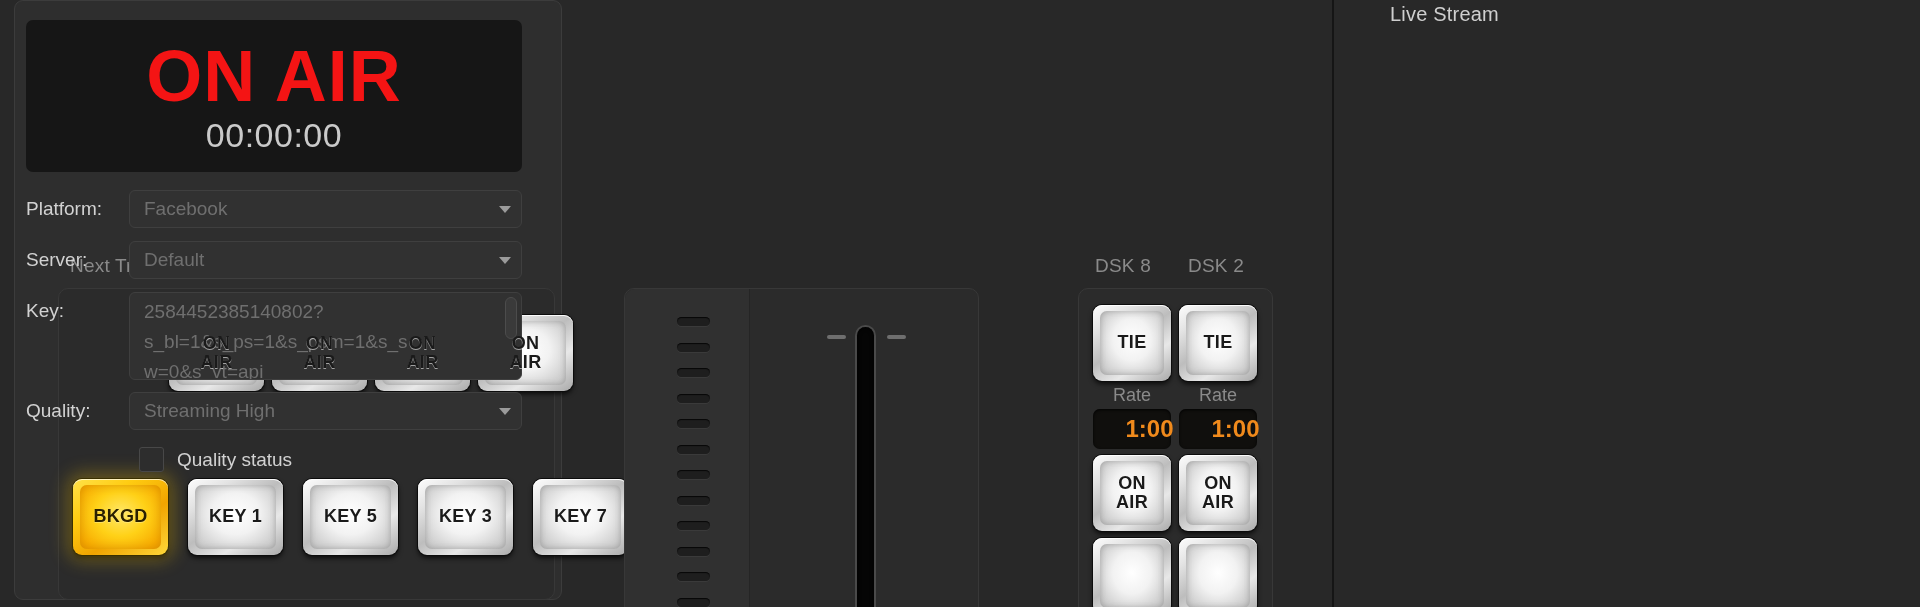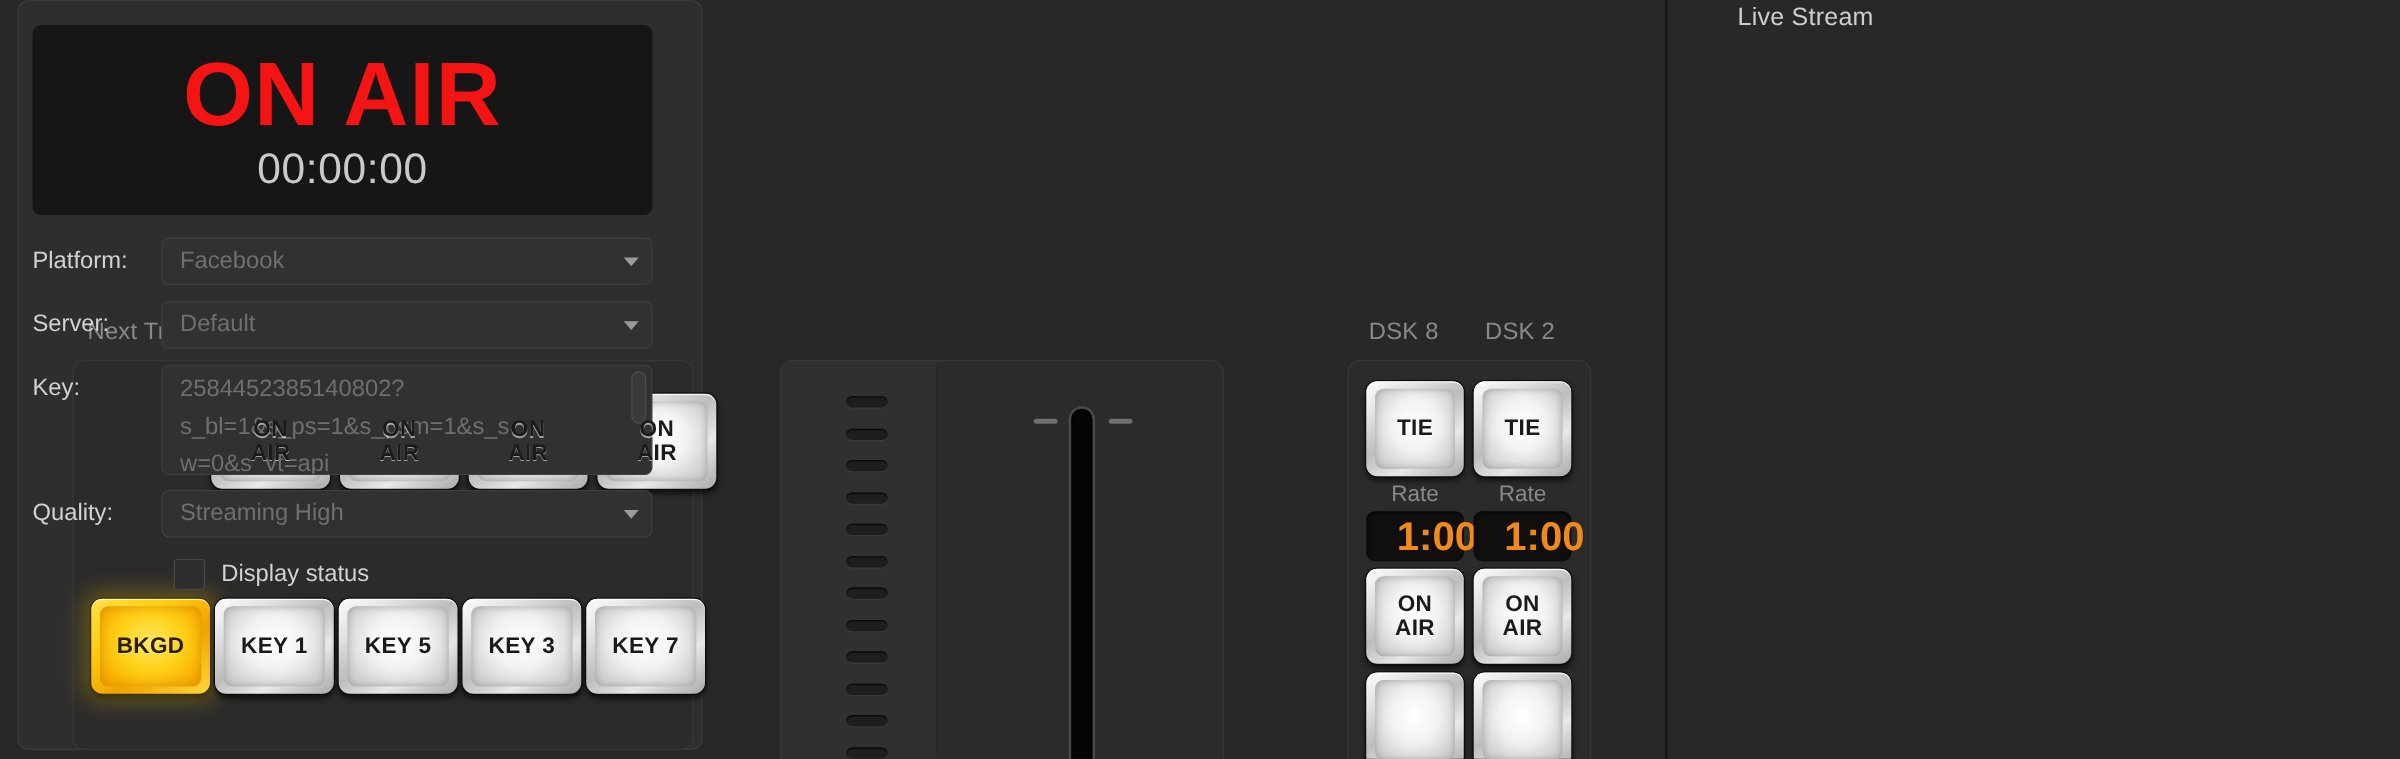--- a/index.html
+++ b/index.html
@@ -85,21 +85,21 @@
     background:
       radial-gradient(ellipse at 50% 45%, #ffe86a 0%, #ffd117 45%, #f7a900 85%, #ef9e00 100%);
     box-shadow: inset 0 0 8px rgba(190,120,0,.5);
   }
   .btn.on .cap { color: #2a2000; text-shadow: 0 1px 0 rgba(255,240,160,.5); }
 
   
   #next-transition-panel { left: 58px; top: 288px; width: 497px; height: 312px; }
 
   .nt-top-row  { position: absolute; left: 110px; top: 26px; display: flex; gap: 8px; }
-  .nt-bot-row  { position: absolute; left: 14px;  top: 190px; display: flex; gap: 4px; align-items: flex-end; }
+  .nt-bot-row  { position: absolute; left: 14px;  top: 190px; display: flex; gap: 20px; align-items: flex-end; }
   .nt-top-row .btn { width: 95px; height: 76px; }
   .nt-bot-row .btn { width: 95px; height: 76px; }
 
   
   #fader-panel { left: 624px; top: 288px; width: 355px; height: 330px; }
   #fader-ticks {
     position: absolute; left: 0; top: 0; width: 125px; height: 100%;
     background: #303030;
     border-right: 1px solid #252525;
     border-radius: 10px 0 0 10px;
@@ -135,21 +135,21 @@
   .dsk-col .btn.onair  { width: 78px; height: 76px; }
   .dsk-col .btn.extra  { width: 78px; height: 76px; margin-top: 7px; }
   .rate-label {
     text-align: center; color: #8a8a8a; font-size: 18px;
     margin-top: 4px; margin-bottom: 3px;
   }
   .rate-value {
     height: 40px; border-radius: 7px; background: #100f0d;
     box-shadow: inset 0 1px 3px rgba(0,0,0,.9);
     display: flex; align-items: center; justify-content: center;
-    color: #f08a1c; font-size: 32px; font-weight: bold;
+    color: #f08a1c; font-size: 24px; font-weight: bold;
     margin-bottom: 6px;
     padding-left: 35px;
   }
 
   
   #divider {
     position: absolute; left: 1332px; top: 0; width: 2px; height: 607px;
     background: #151515;
   }
 
@@ -377,17 +377,17 @@
     <div class="form-row" id="row-quality">
       <div class="form-label">Quality:</div>
       <div class="combo">
         <span class="combo-val">Streaming High</span>
         <span class="arrow"></span>
       </div>
     </div>
 
     <div id="row-display-status">
       <div id="display-status-checkbox"></div>
-      <div id="display-status-label">Display status</div>
+      <div id="display-status-label">Quality status</div>
     </div>
   </div>
 
 </div>
 
 </body></html>

